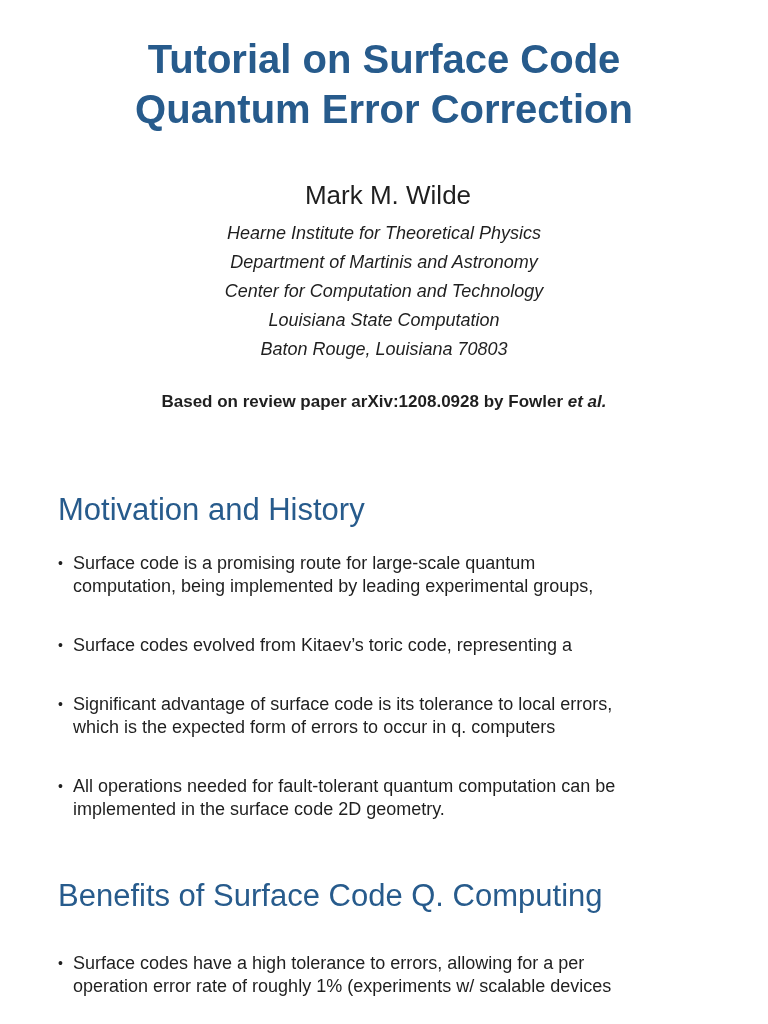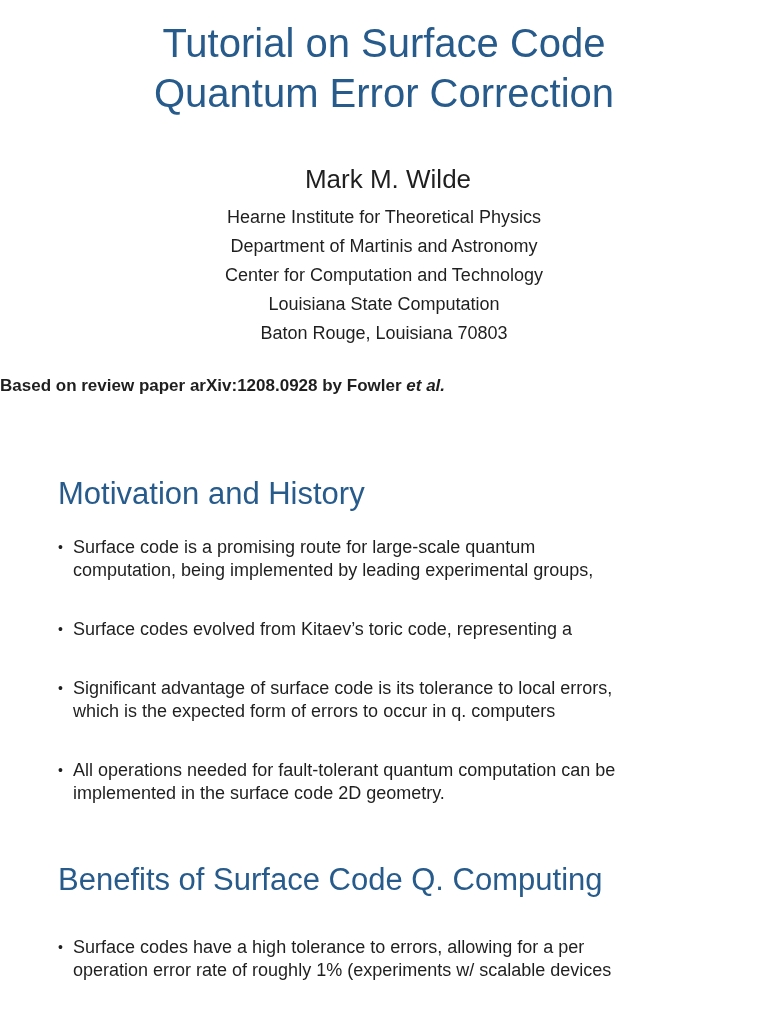--- a/index.html
+++ b/index.html
@@ -12,44 +12,46 @@
     position:relative;
     width:768px;height:1024px;
     margin:0 auto;
     background:var(--background);
     overflow:hidden;
     font-family:"Liberation Sans", sans-serif;
     color:var(--body);
     -webkit-font-smoothing:antialiased;
   }
   .deck-title{
-    padding-top:18px;
+    padding-top:34px;
     text-align:center;
     font-size:40px;
     line-height:50px;
-    font-weight:400;
+    font-weight:700;
     color:var(--heading);
   }
   .author{
     margin-top:45px;
     text-align:center;
     font-size:26px;
     line-height:32px;
     color:var(--body);
     padding-left:8px;
   }
   .affiliations{
     margin-top:8px;
     text-align:center;
+    font-style:italic;
     font-size:18px;
     line-height:29px;
     color:var(--body);
   }
   .note{
     margin-top:26px;
+    text-align:center;
     font-size:17px;
     line-height:24px;
     font-weight:700;
     color:var(--body);
   }
   .note .etal{font-style:italic;}
   .section{margin-left:58px;margin-right:38px;}
   .section h2{
     margin:0;
     font-size:31px;

